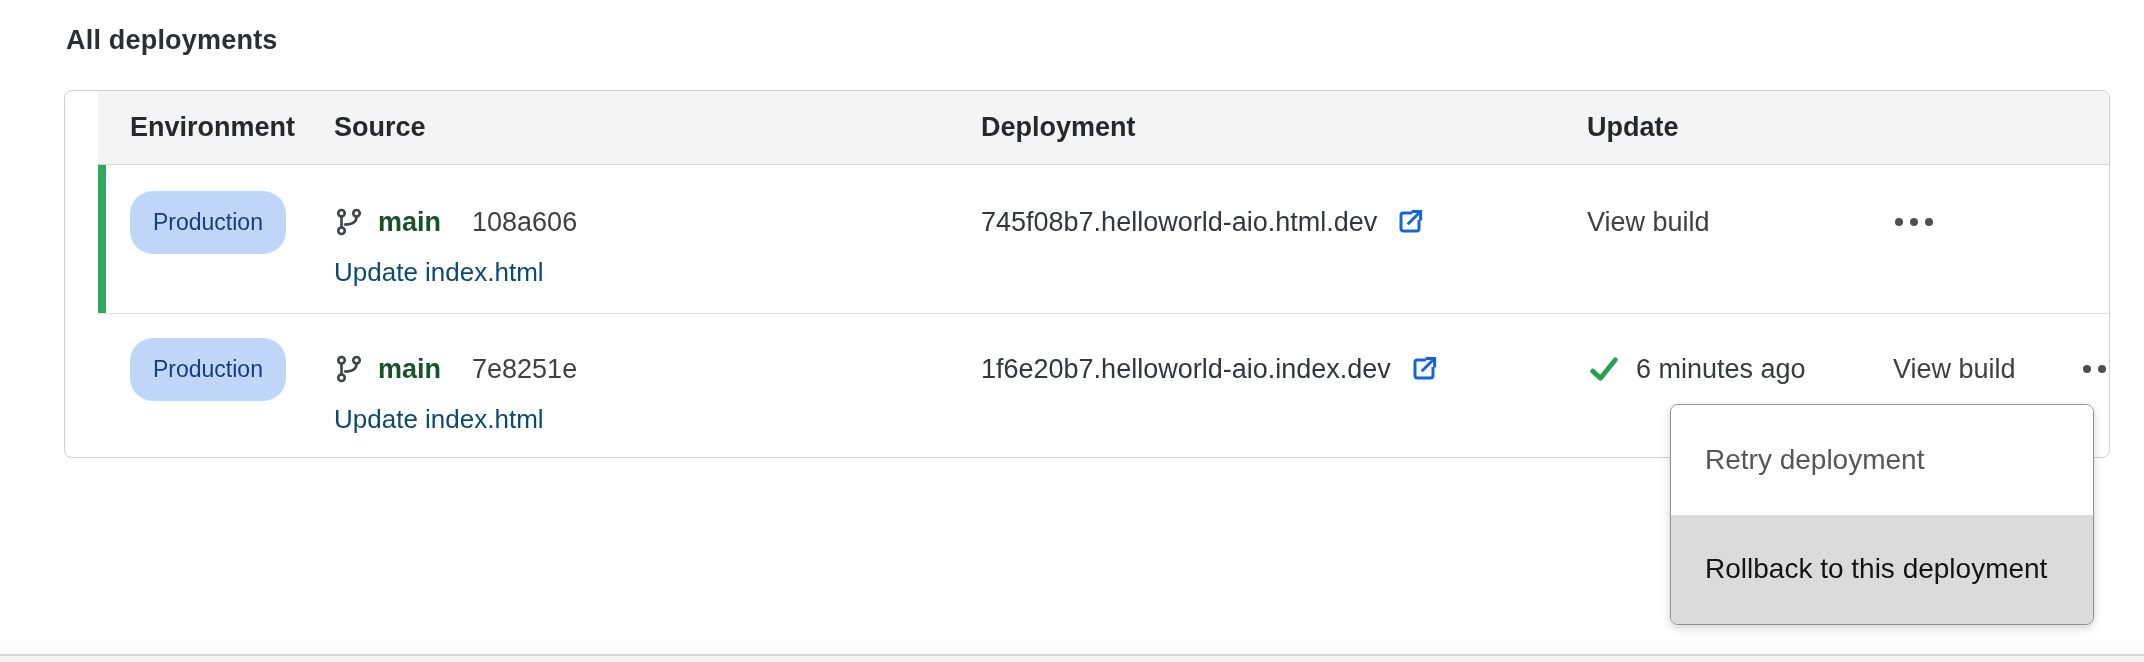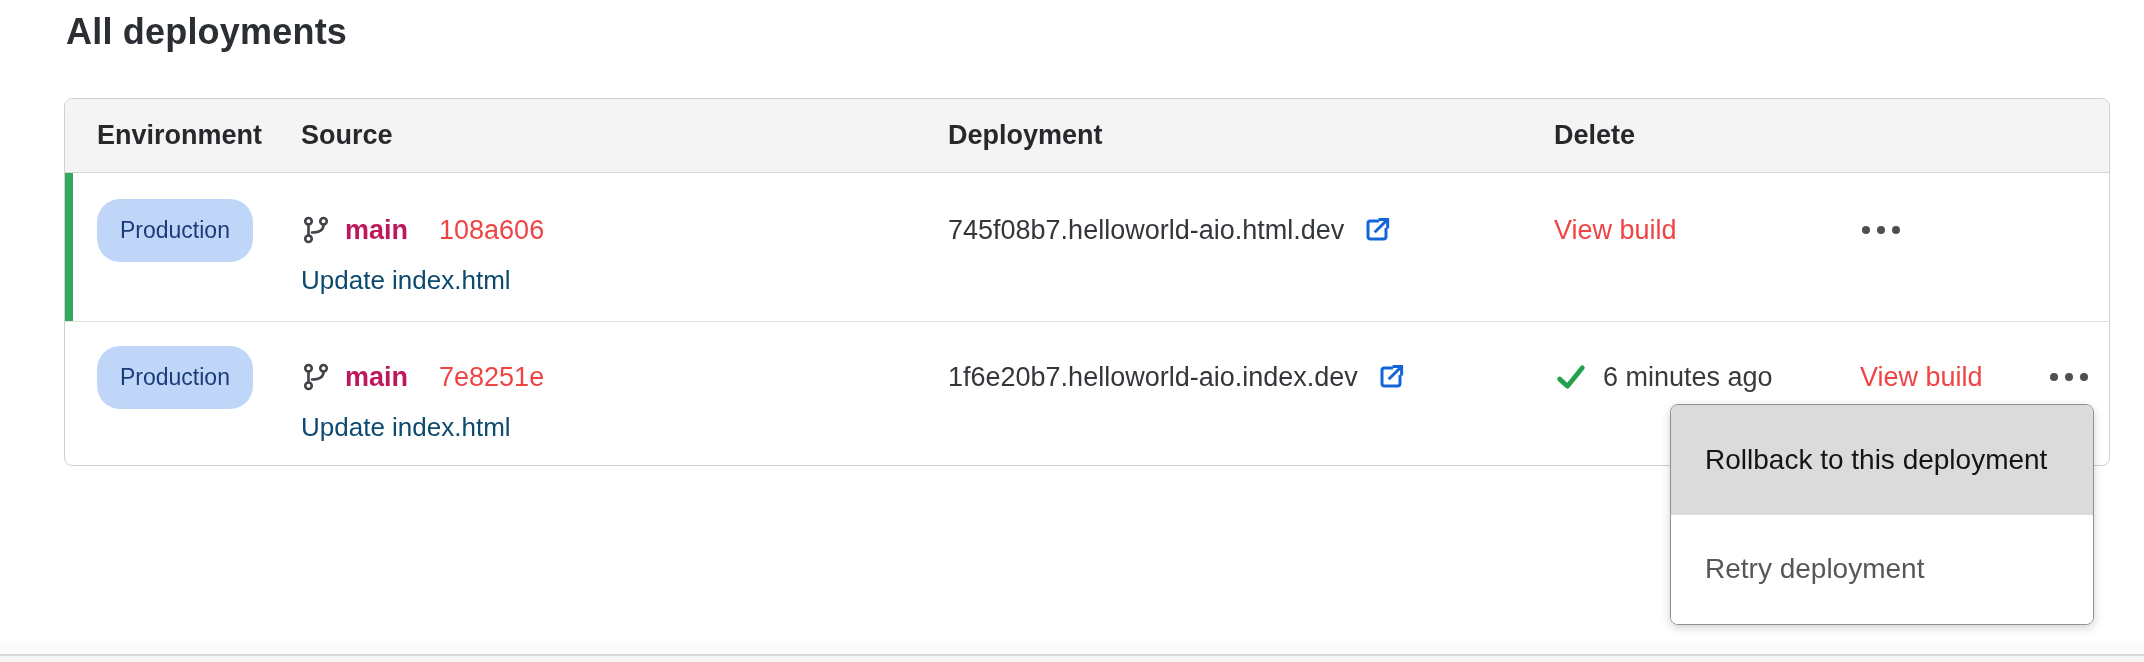--- a/index.html
+++ b/index.html
@@ -1,46 +1,46 @@
 <!DOCTYPE html>
 <html><head>
 <meta charset="utf-8">
 <style>
   * { margin:0; padding:0; box-sizing:border-box; }
   html,body { width:2144px; height:662px; background:#ffffff; overflow:hidden;
               font-family:"Liberation Sans","DejaVu Sans",sans-serif; }
   .page { position:relative; width:2144px; height:662px; }
 
-  .page-title { position:absolute; left:66px; top:12px; font-size:36px; line-height:40px;
+  .page-title { position:absolute; left:66px; top:20px; font-size:27px; line-height:40px;
                 font-weight:600; color:#2b2e33; letter-spacing:0.2px; }
 
   
-  .card { position:absolute; left:64px; top:98px; width:2046px; height:368px;
-          background:#ffffff; border:1px solid #d0d0d0; border-radius:8px; overflow:hidden; }
+  .card { position:absolute; left:64px; top:90px; width:2046px; height:368px;
+          background:#ffffff; border:1px solid #d0d0d0; border-radius:8px; overflow:hidden;padding-left:33px; }
 
   .grid { display:grid; grid-template-columns:204px 647px 606px 306px 188px auto;
           padding-left:32px; align-items:start; }
 
   .thead { background:#f4f4f4; border-bottom:1px solid #d5d5d5; height:74px; align-items:center; }
   .th { font-size:27px; font-weight:700; color:#26282b; }
 
   .row { position:relative; height:148px; padding-top:34px; }
   .row.second { height:144px; border-top:1px solid #e2e2e2; padding-top:32px; }
 
   .current-bar { position:absolute; left:0; top:0; bottom:0; width:8px; background:#35a860; }
 
   .line1 { display:flex; align-items:center; height:46px; }
   .line2 { margin-top:12px; font-size:26px; color:#0c4a6e; }
 
   .badge { display:inline-flex; align-items:center; height:63px; padding:0 23px;
            background:#c0d6f9; color:#1b3c78; border-radius:23px; font-size:23px; }
 
   .branch-ic { width:30px; height:30px; margin-right:14px; flex:0 0 auto; }
-  .branch-name { font-size:27px; font-weight:700; color:#be185d; margin-right:31px; }
-  .link { font-size:27px; color:#ef4444; text-decoration:none; cursor:pointer; }
+  .branch-name { font-size:27px; font-weight:700; color:#14532d; margin-right:31px; }
+  .link { font-size:27px; color:#404040; text-decoration:none; cursor:pointer; }
 
   .url { font-size:27px; color:#33363a; margin-right:18px; }
   .ext-ic { width:30px; height:30px; flex:0 0 auto; }
 
   .check-ic { width:34px; height:34px; margin-right:15px; flex:0 0 auto; }
   .status-text { font-size:27px; color:#383b3e; }
 
   .more-btn { display:flex; align-items:center; gap:7px; height:46px; padding:0 2px;
               background:none; border:none; cursor:pointer; }
   .dot { width:8px; height:8px; border-radius:50%; background:#4f4f4f; }
@@ -65,21 +65,21 @@
 <div class="page">
 
   <div class="page-title">All deployments</div>
 
   <div class="card">
 
     <div class="grid thead">
       <div class="th">Environment</div>
       <div class="th">Source</div>
       <div class="th">Deployment</div>
-      <div class="th">Delete</div>
+      <div class="th">Update</div>
       <div></div>
         <div></div>
     </div>
 
     <div class="grid row">
       <div class="current-bar"></div>
 
       <div class="line1">
         <span class="badge">Production</span>
       </div>
@@ -166,19 +166,19 @@
         <button class="more-btn">
           <span class="dot"></span>
             <span class="dot"></span>
             <span class="dot"></span>
         </button>
       </div>
     </div>
   </div>
 
   <div class="menu">
+    <div class="menu-item">Retry deployment</div>
     <div class="menu-item active">Rollback to this deployment</div>
-    <div class="menu-item">Retry deployment</div>
   </div>
 
   <div class="bottom-fade"></div>
   <div class="bottom-divider"></div>
 </div>
 
 </body></html>

